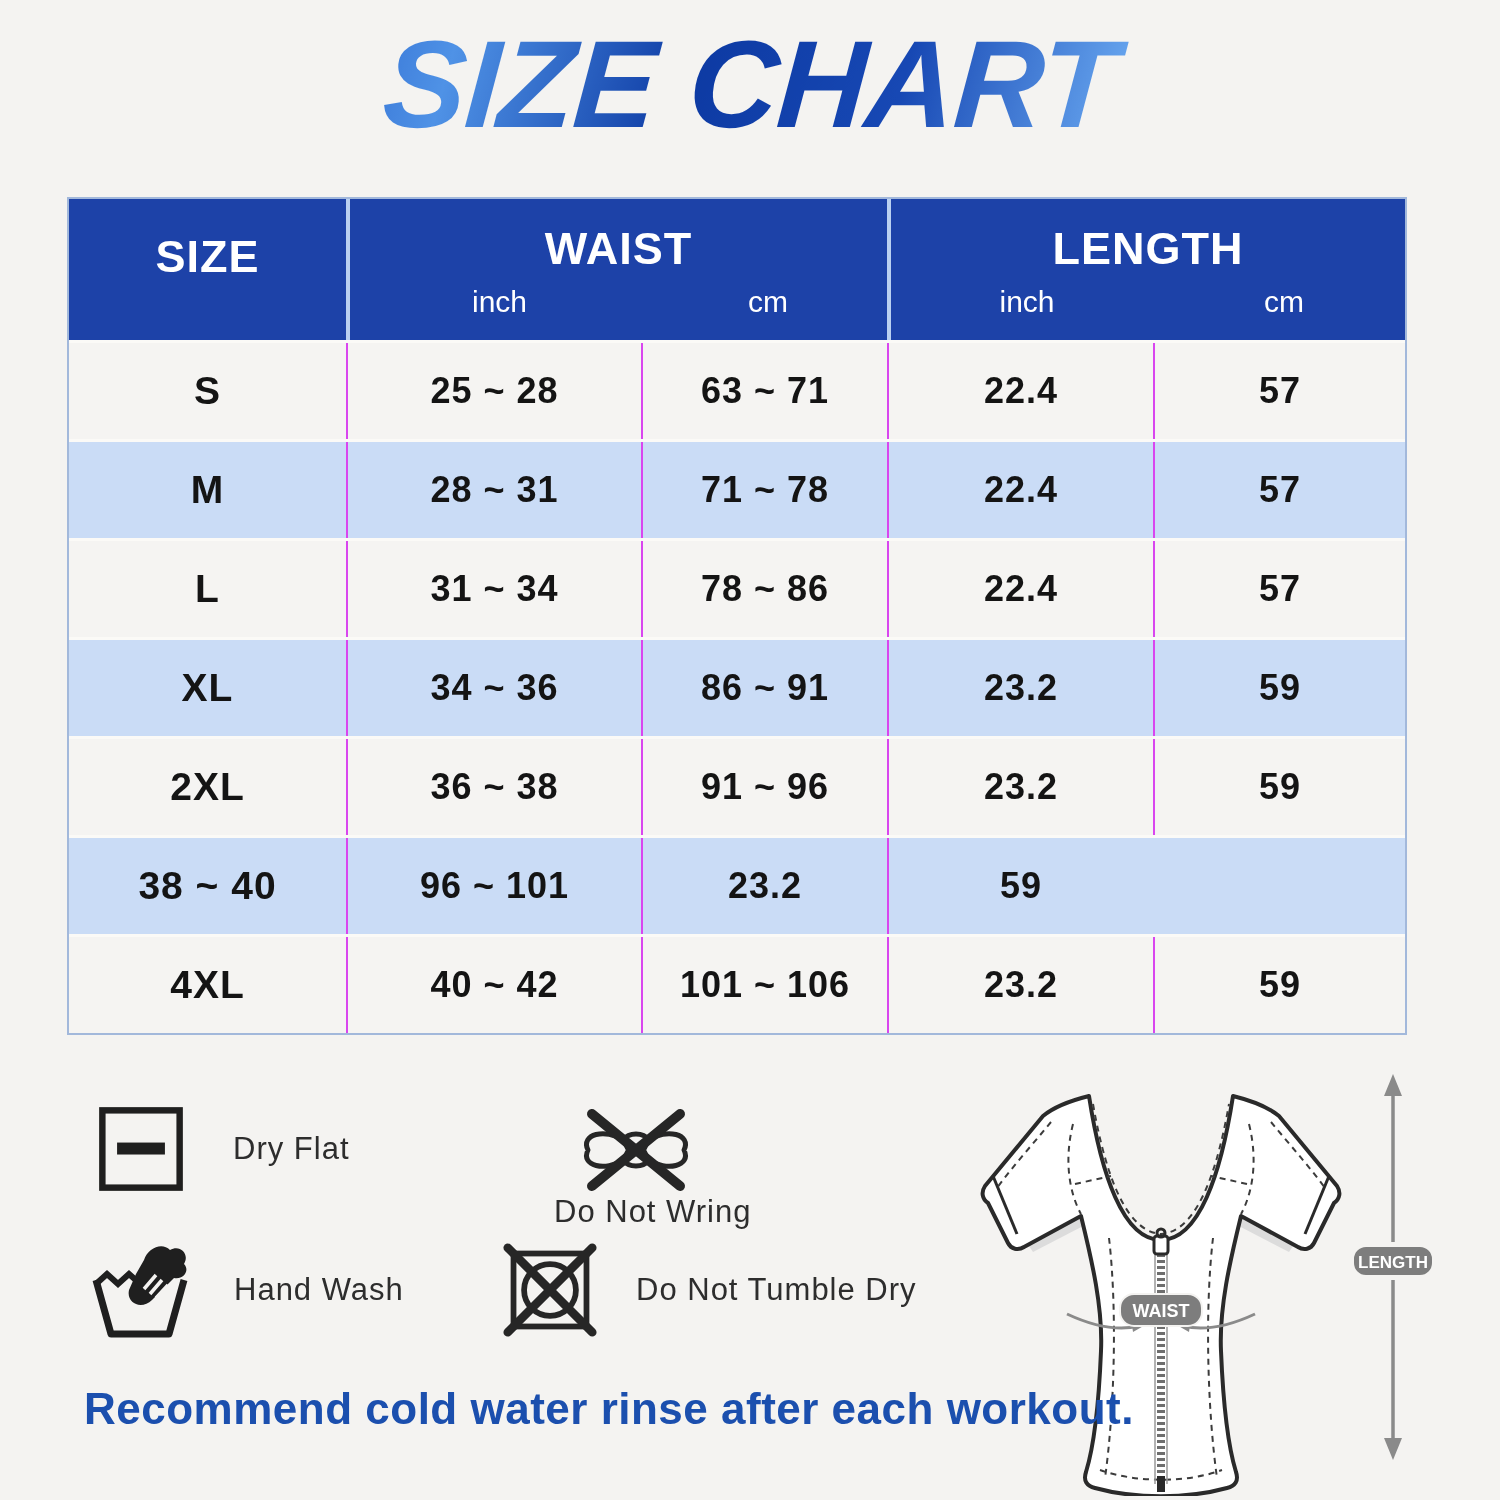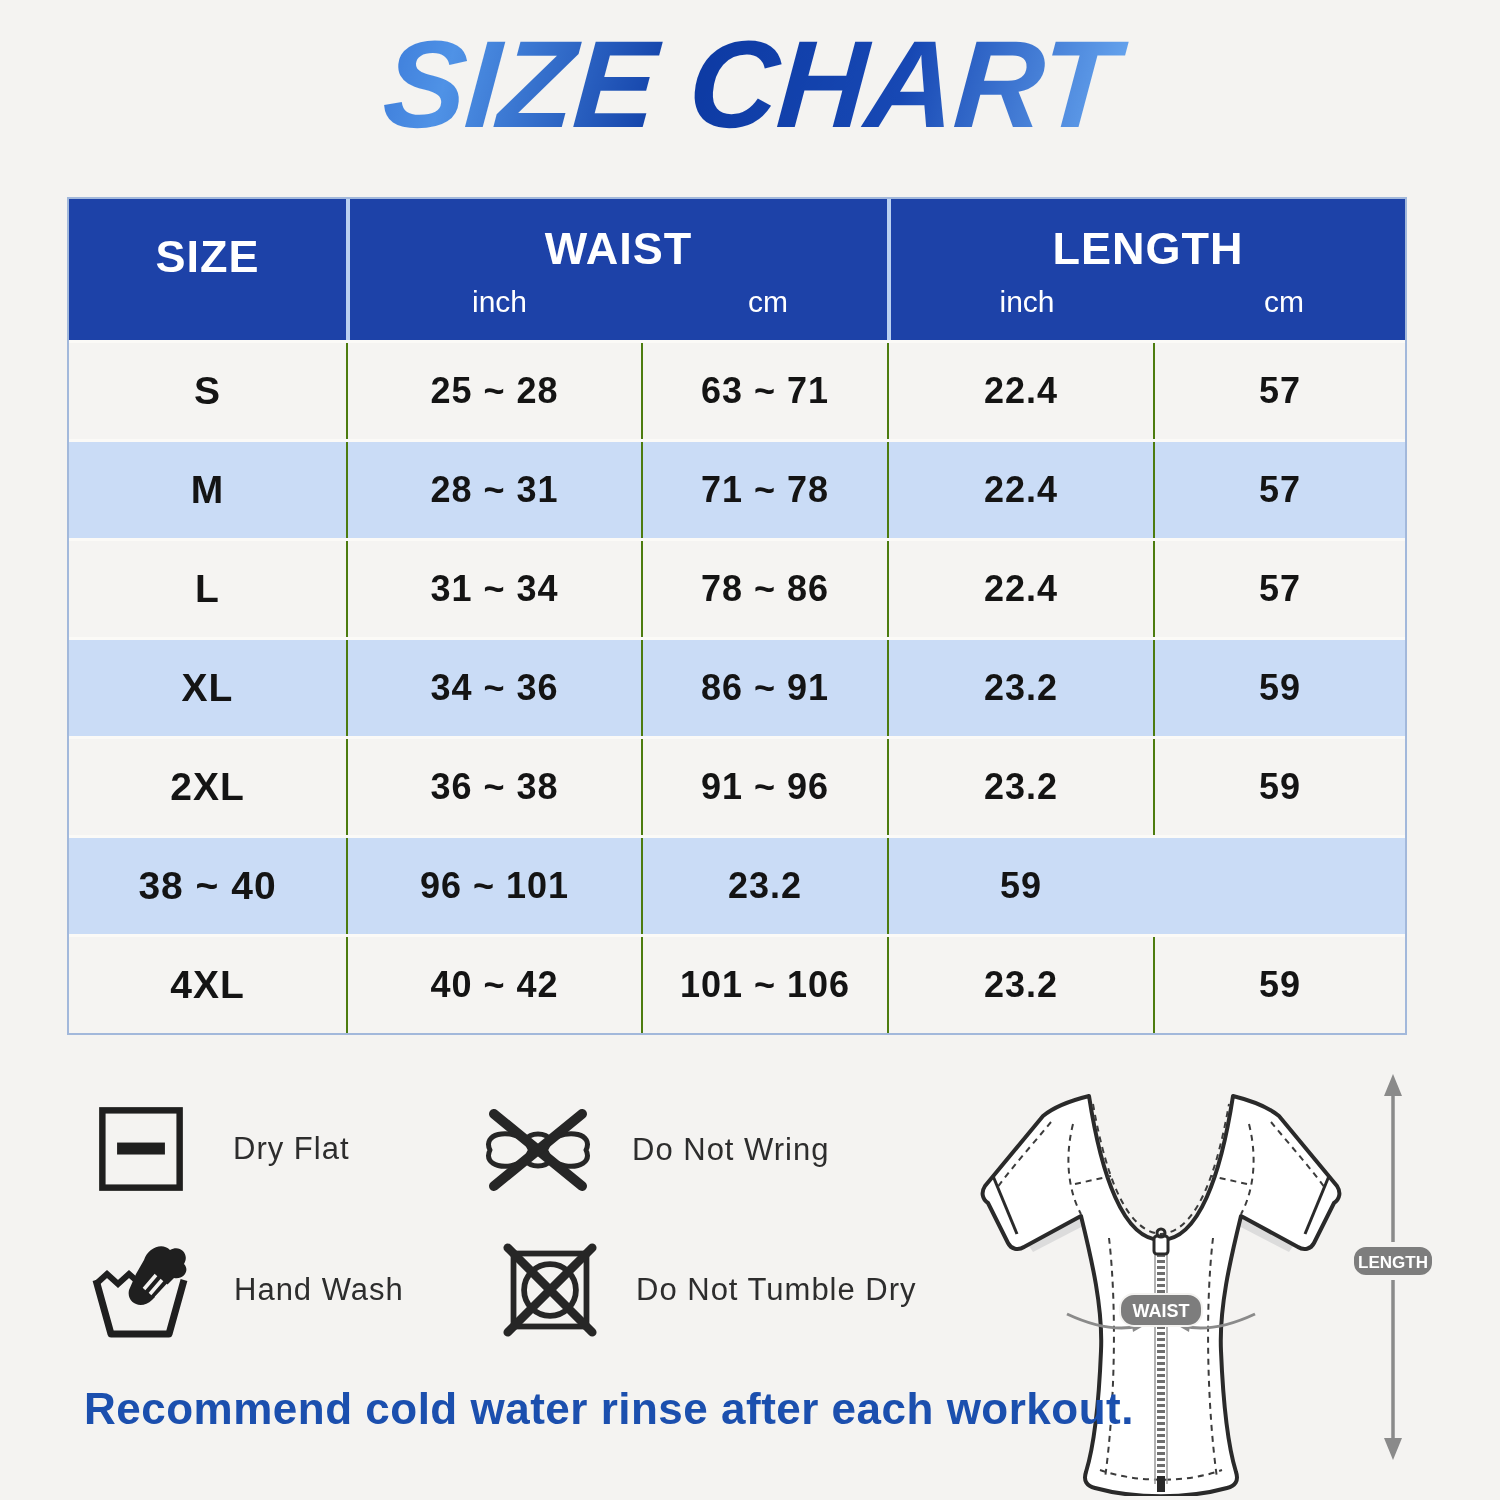--- a/index.html
+++ b/index.html
@@ -59,30 +59,30 @@
     display:grid;
     grid-template-columns:277px 295px 246px 266px 252px;
     height:99px;
     border-top:3px solid #fbfaf7;
   }
   .tr:nth-child(odd)  { background:#f5f4f2; }
   .tr:nth-child(even) { background:#cadcf6; }
   .td {
     display:flex; align-items:center; justify-content:center;
     font-size:36px; font-weight:bold; color:#141414;
-    border-left:2px solid #4d7c0f;
+    border-left:2px solid #d946ef;
     letter-spacing:1px;
   }
   .td:first-child { border-left:none; font-size:39px; }
 
   
   .care-item { position:absolute; display:flex; align-items:center; }
   .care-label { font-size:31px; color:#2d2d2d; letter-spacing:1px; }
   #care-1 { left:95px;  top:1103px; }  #care-1 .care-label{ margin-left:46px; }
-  #care-2 { left:478px; top:1106px; }  #care-2 .care-label{ margin-left:34px; }
+  #care-2 { left:520px; top:1106px;flex-direction:column; }  #care-2 .care-label{ margin-left:34px; }
   #care-3 { left:88px;  top:1238px; }  #care-3 .care-label{ margin-left:42px; }
   #care-4 { left:502px; top:1242px; }  #care-4 .care-label{ margin-left:38px; }
 
   
   .garment { position:absolute; left:955px; top:1056px; width:500px; height:440px; }
 
   
   .footnote {
     position:absolute; left:84px; top:1384px;
     font-size:44px; font-weight:bold; color:#1b4fae;

